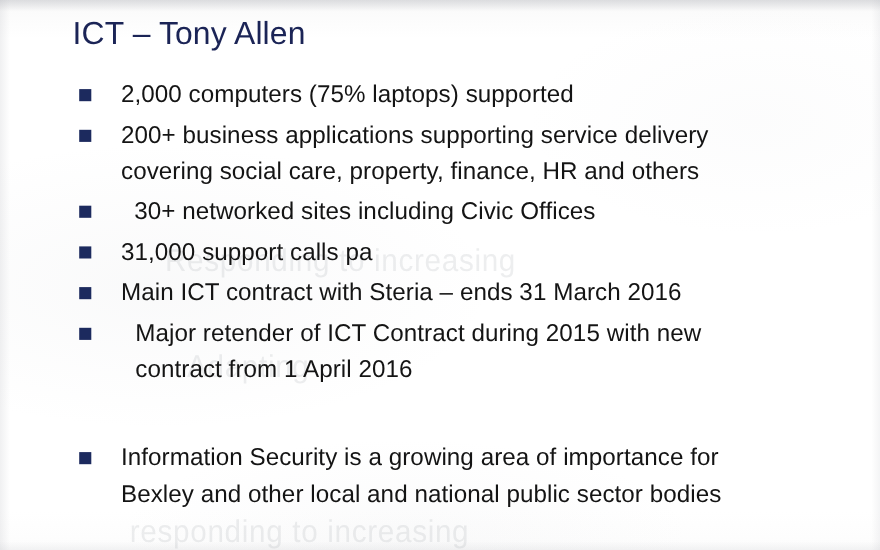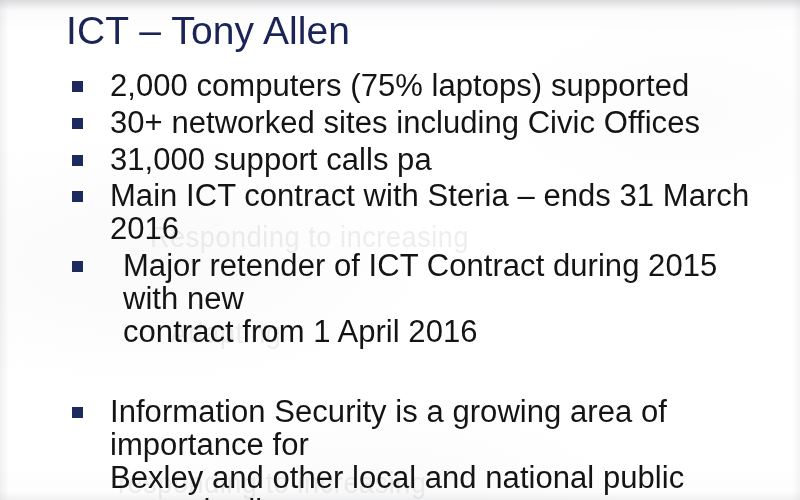--- a/index.html
+++ b/index.html
@@ -87,21 +87,21 @@
   
   .content {
     position: relative;
     z-index: 3;
   }
 
   .slide-title {
     position: absolute;
     left: 66px;
     top: 8px;
-    font-size: 39px;
+    font-size: 29px;
     line-height: 46px;
     font-weight: 400;
     color: #1b2456;
     letter-spacing: 0.1px;
     white-space: nowrap;
   }
 
   .bullet-list {
     position: absolute;
     left: 66px;
@@ -110,21 +110,21 @@
     margin: 0;
     padding: 0;
     list-style: none;
   }
 
   .bullet-item {
     position: relative;
     padding-left: 44px;
     margin-bottom: 4px;
     color: #141414;
-    font-size: 31px;
+    font-size: 22px;
     line-height: 32.8px;
     letter-spacing: 0.05px;
   }
 
   .bullet-marker {
     position: absolute;
     left: 6px;
     top: 11px;
     width: 11px;
     height: 11px;
@@ -157,21 +157,26 @@
 
     <div class="slide-title">ICT – Tony Allen</div>
 
     <ul class="bullet-list" id="bullet-list">
         <li class="bullet-item">
           <span class="bullet-marker" style="background: rgb(28, 42, 94);"></span>
           <span class="bullet-text" style="color: rgb(20, 20, 20);">2,000 computers (75% laptops) supported</span>
         </li>
         <li class="bullet-item">
           <span class="bullet-marker" style="background: rgb(28, 42, 94);"></span>
-          <span class="bullet-text" style="color: rgb(20, 20, 20);">30+ networked sites including Civic Offices</span>
+          <span class="bullet-text" style="color: rgb(20, 20, 20);">200+ business applications supporting service delivery
+covering social care, property, finance, HR and others</span>
+        </li>
+        <li class="bullet-item">
+          <span class="bullet-marker" style="background: rgb(28, 42, 94);"></span>
+          <span class="bullet-text" style="color: rgb(20, 20, 20); margin-left: 12px;">30+ networked sites including Civic Offices</span>
         </li>
         <li class="bullet-item">
           <span class="bullet-marker" style="background: rgb(28, 42, 94);"></span>
           <span class="bullet-text" style="color: rgb(20, 20, 20);">31,000 support calls pa</span>
         </li>
         <li class="bullet-item">
           <span class="bullet-marker" style="background: rgb(28, 42, 94);"></span>
           <span class="bullet-text" style="color: rgb(20, 20, 20);">Main ICT contract with Steria – ends 31 March 2016</span>
         </li>
         <li class="bullet-item">

